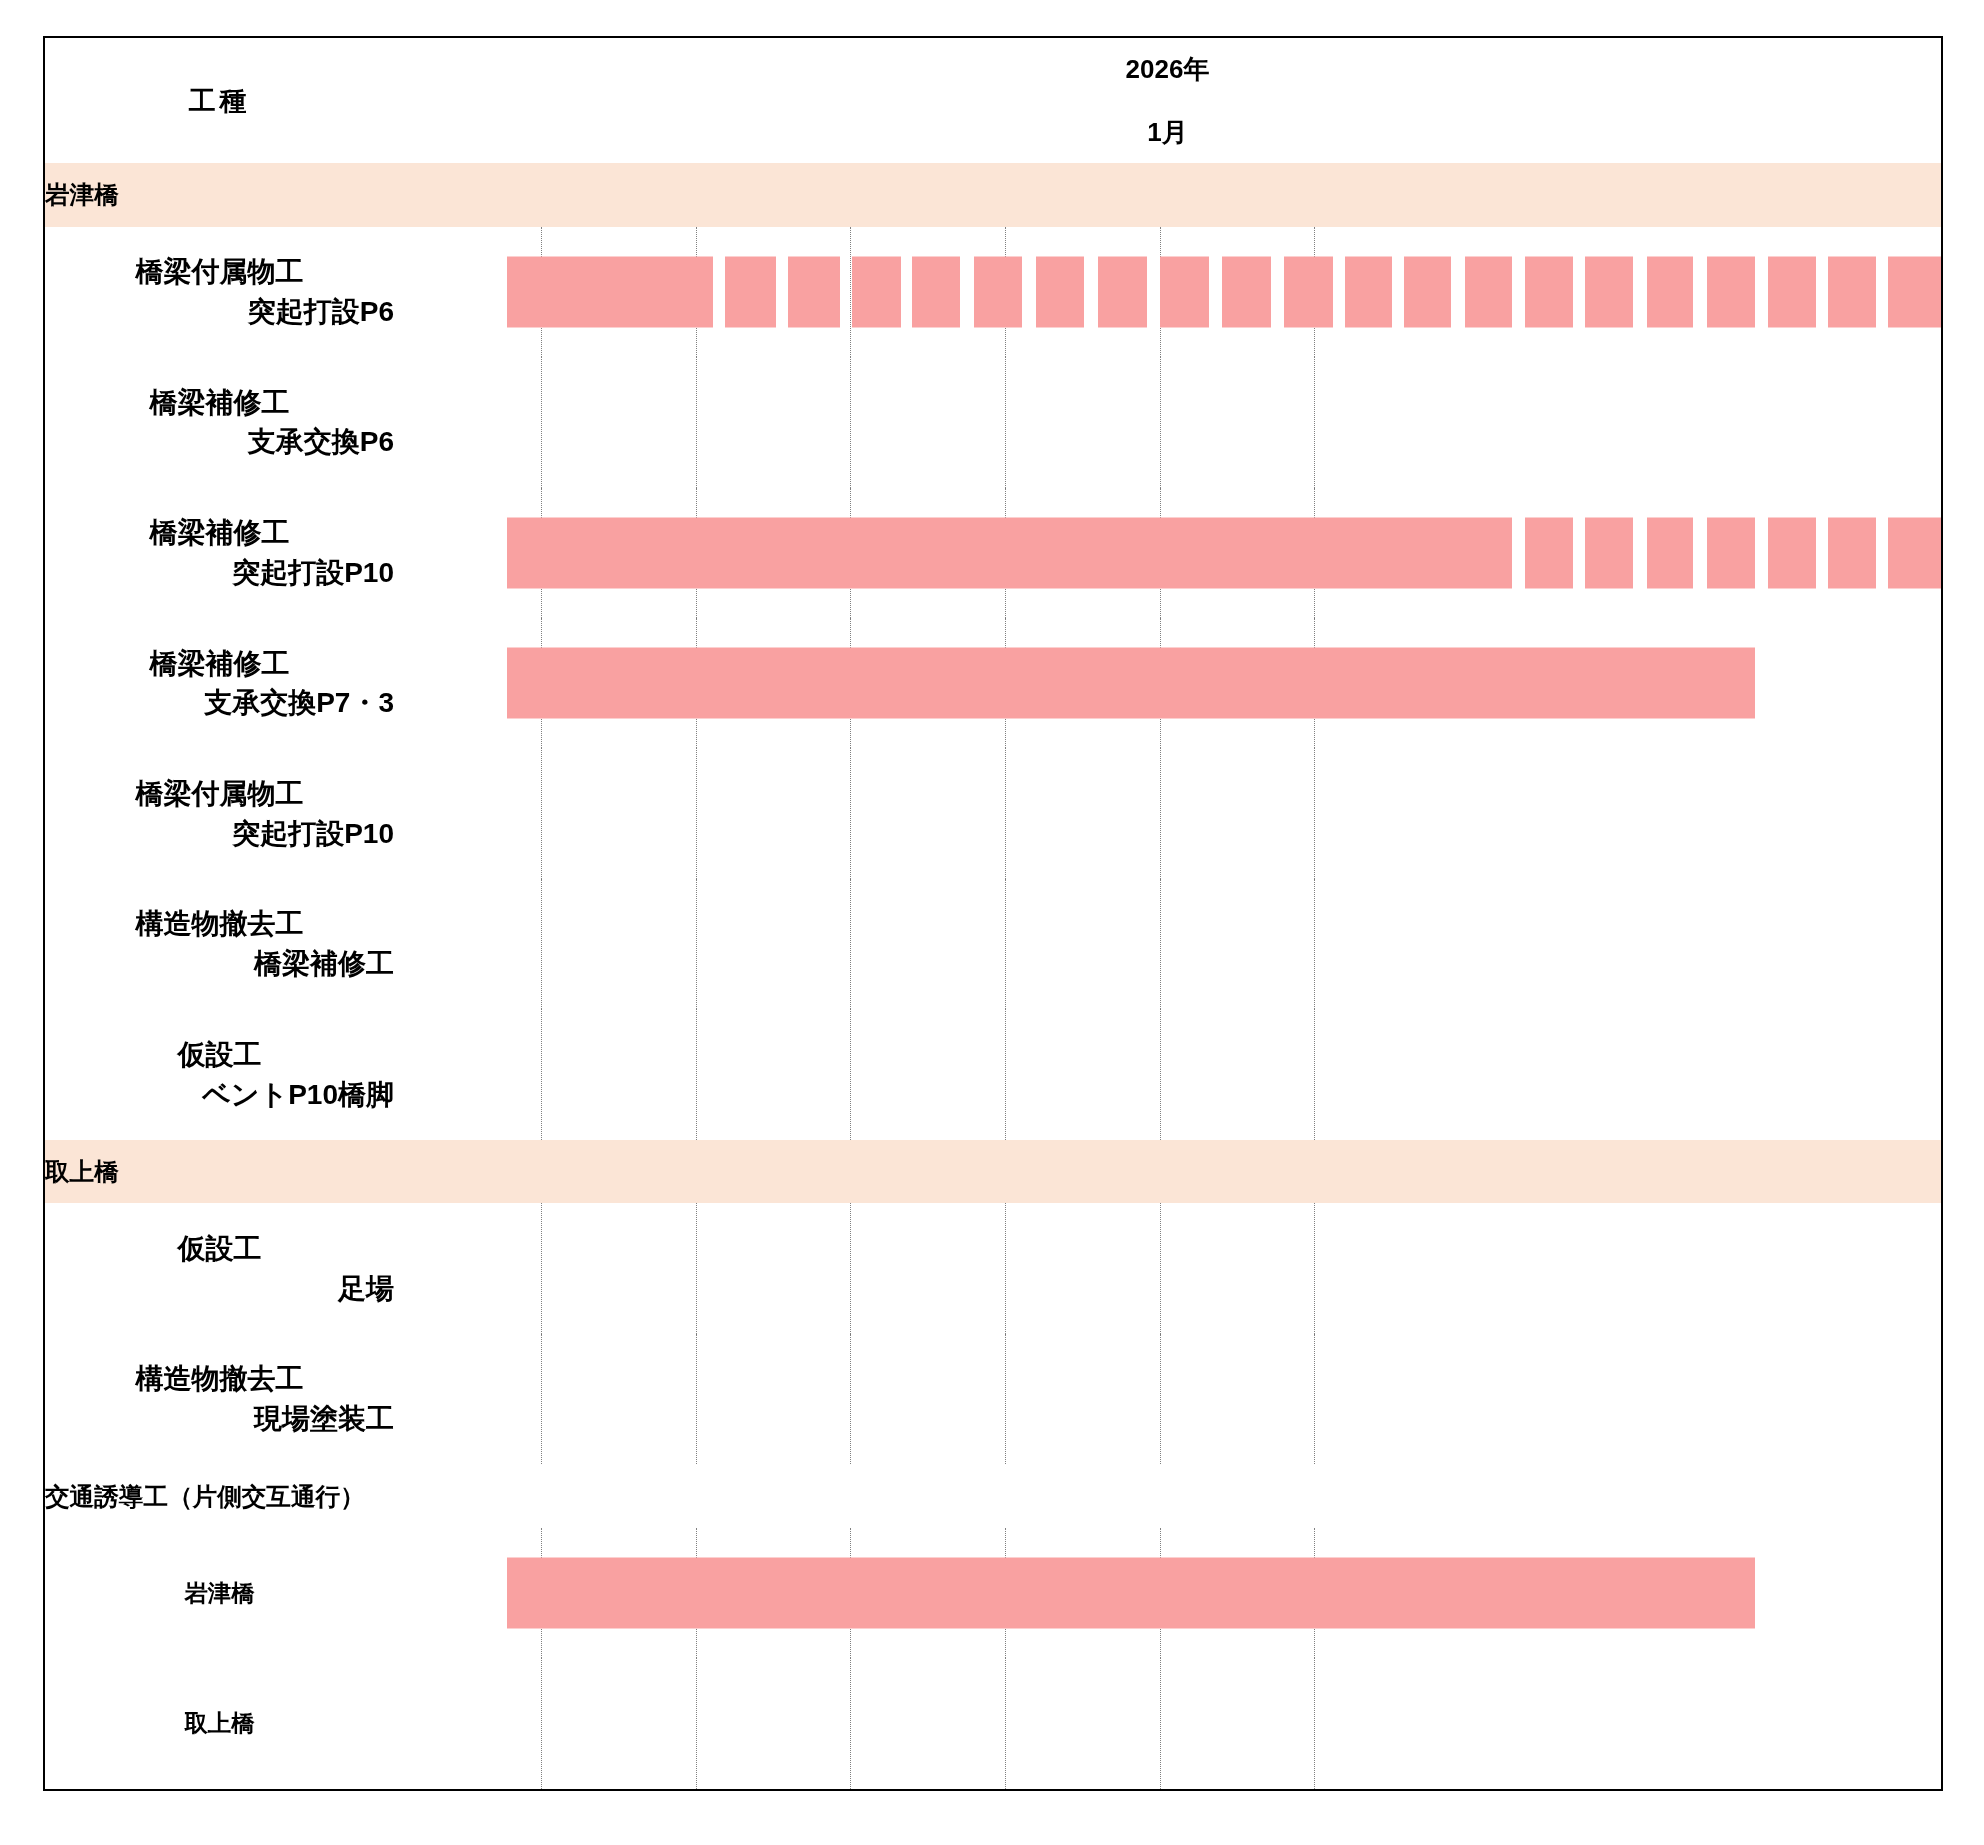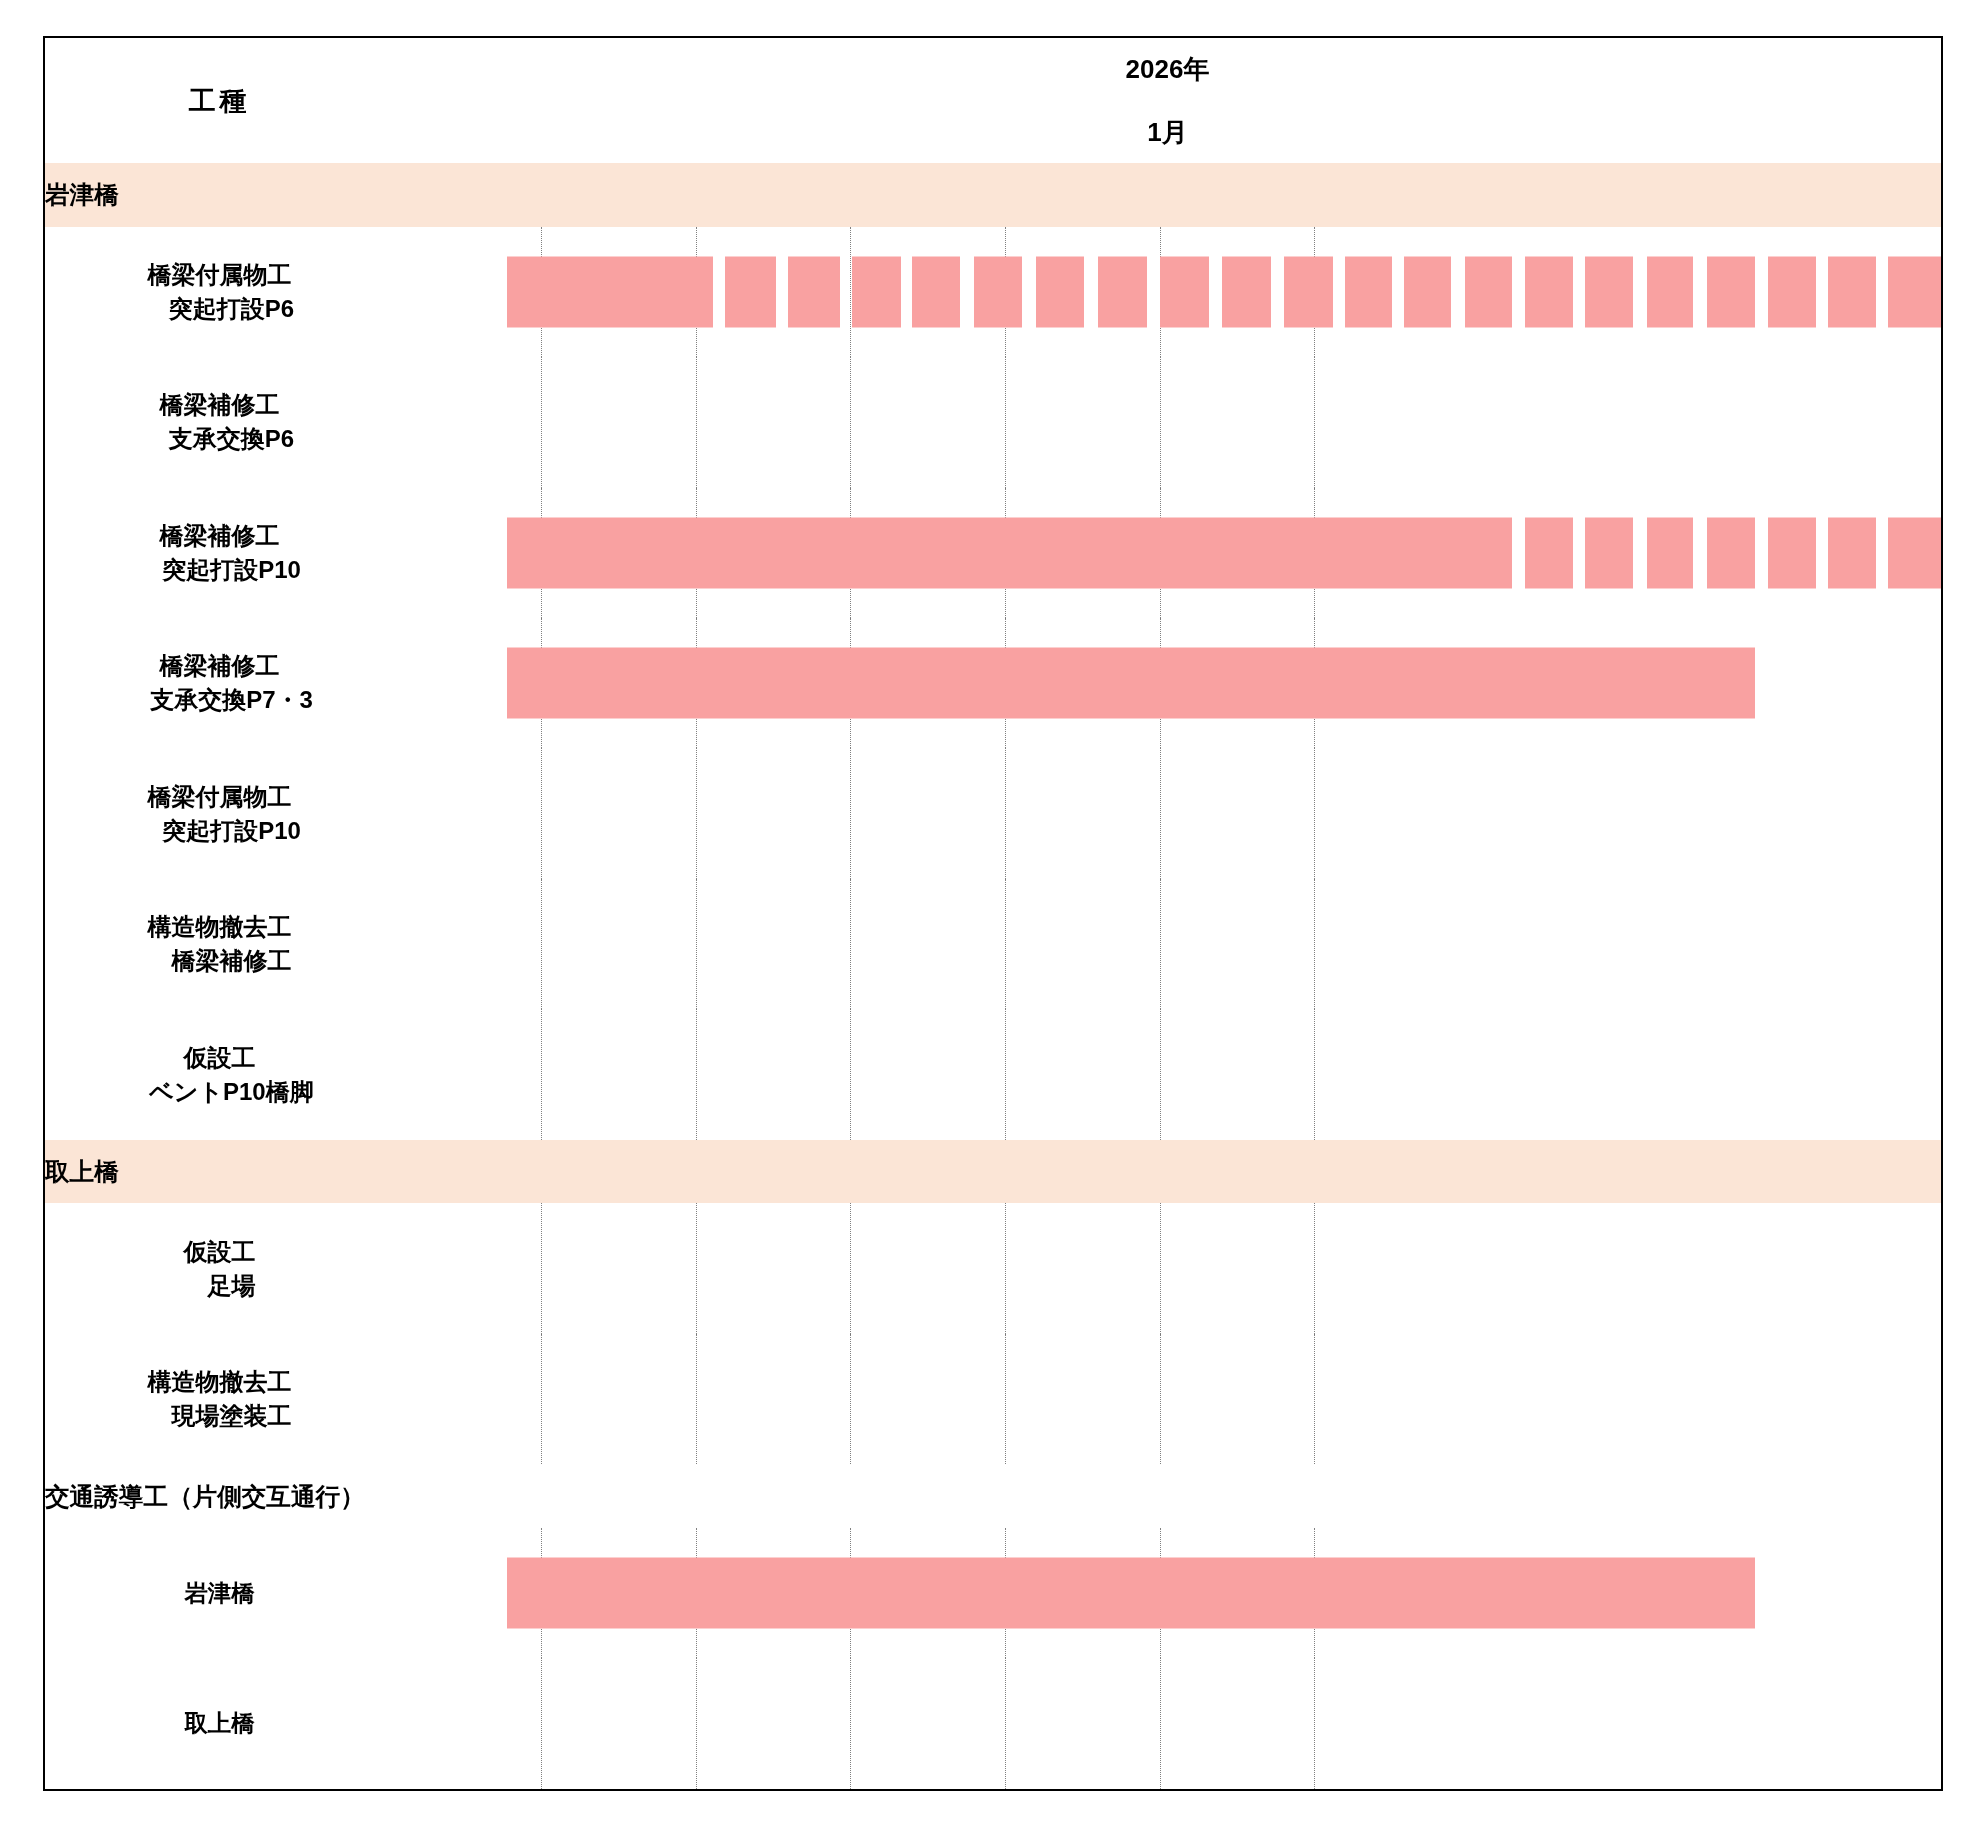--- a/index.html
+++ b/index.html
@@ -86,26 +86,26 @@
     height: 59px;
     background: #ffffff;
   }
 
   
   .task-label {
     border-right: 1.8px solid #000;
     border-bottom: 1.2px solid #000;
     padding: 6.2px 0 6.2px 0;
     font-weight: bold;
-    font-size: 24px;
+    font-size: 28px;
     line-height: 1.42;
     text-align: center;
   }
   .task-label .l1 { display: block; }
-  .task-label .l2 { display: block; padding-left: 24px; }
+  .task-label .l2 { display: block; padding-left: 24px; text-align: right; }
   .task-label.single { font-size: 23.4px; }
 
   .task-track {
     border-bottom: 1.2px solid #000;
     position: relative;
     height: 121px;
   }
 
   
   .gridlines {

